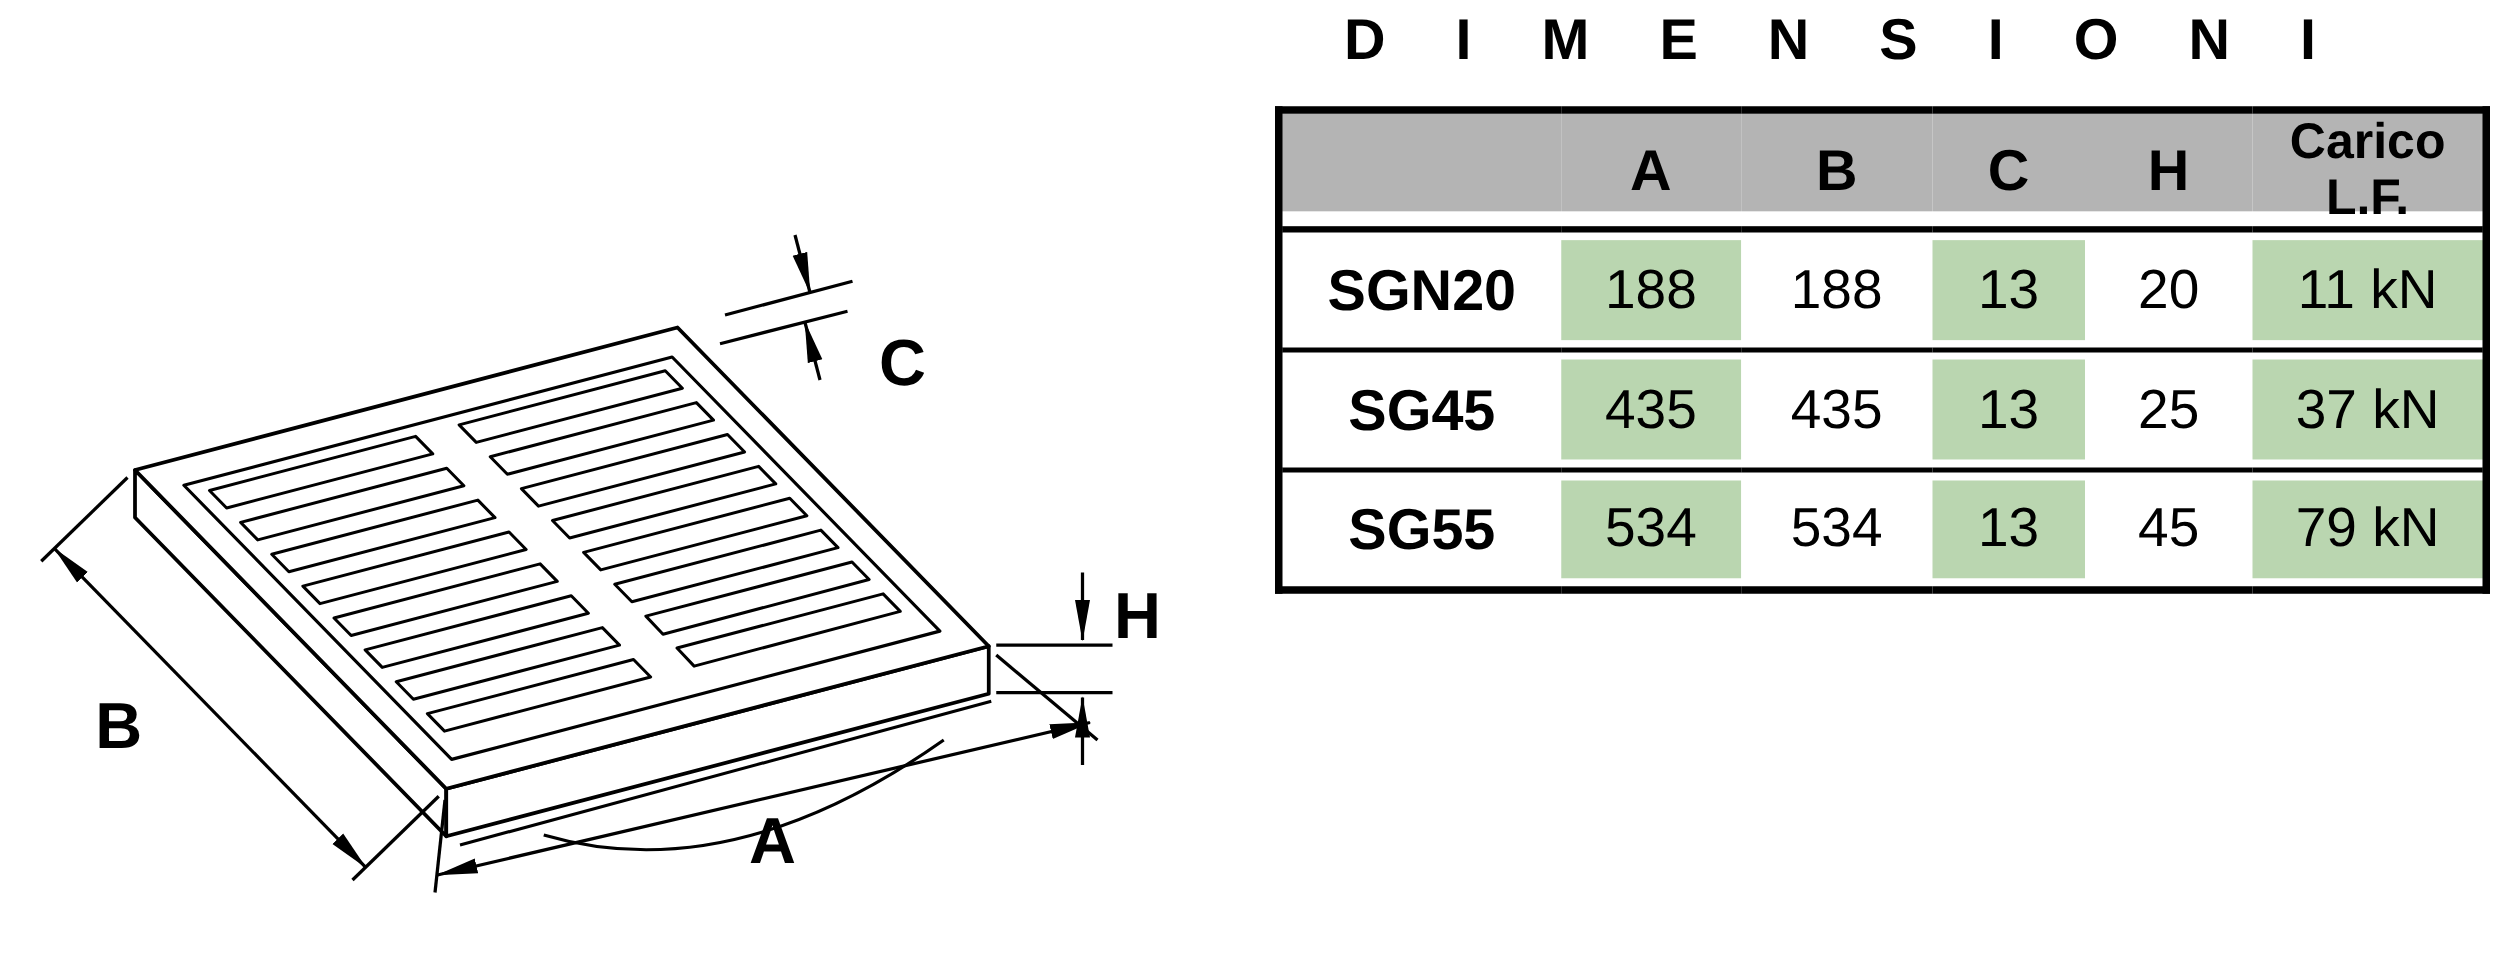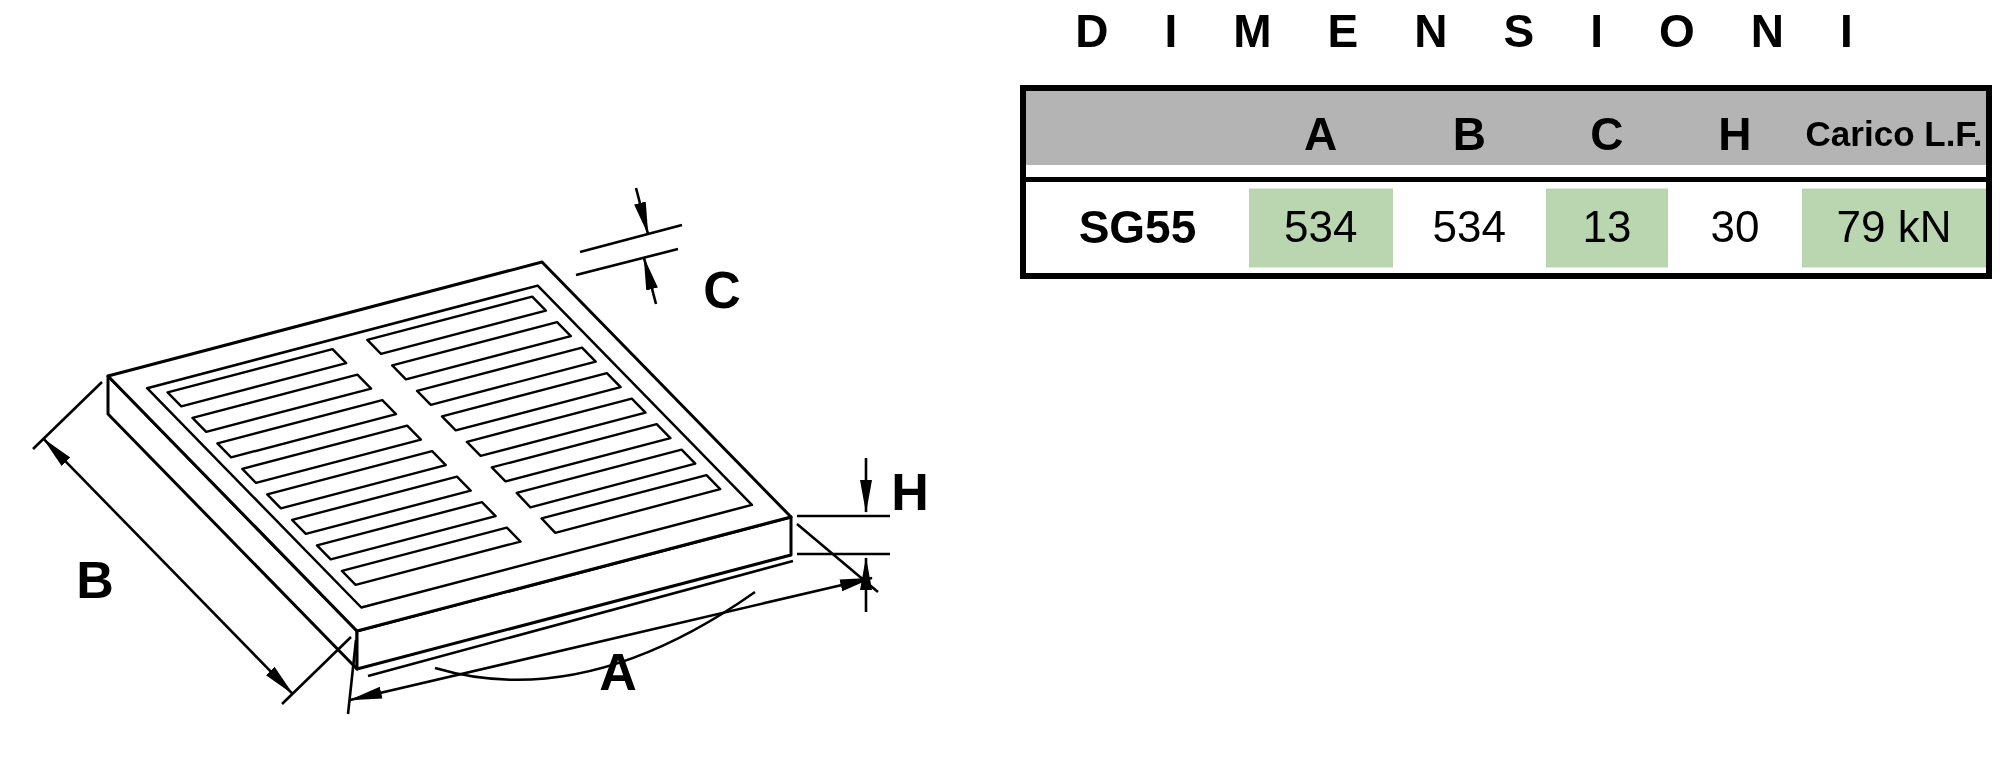--- a/index.html
+++ b/index.html
@@ -32,21 +32,21 @@
   }
   .dim-table th,.dim-table td{
     text-align:center;vertical-align:middle;
     font-size:44px;padding:0;
   }
   .dim-table thead th{
     height:86px;font-weight:bold;font-size:46px;
     background:linear-gradient(to bottom,#b4b4b4 0px,#b4b4b4 calc(100% - 12px),#ffffff calc(100% - 12px),#ffffff 100%);
     border-bottom:5px solid #000;
   }
-  .dim-table thead th.load-h{font-size:35px;}
+  .dim-table thead th.load-h{font-size:40px;}
   .dim-table tbody tr{height:96px;}
   .dim-table tbody th,.dim-table tbody td{border-top:4px solid #000;}
   .dim-table tbody th{font-weight:bold;font-size:46px;background:#ffffff;}
   .dim-table td{background:#ffffff;}
   .dim-table td.green{
     background:linear-gradient(to bottom,#ffffff 0px,#ffffff 6px,#bad6b0 6px,#bad6b0 calc(100% - 6px),#ffffff calc(100% - 6px),#ffffff 100%);
   }
 </style>
 </head>
 <body>
@@ -128,21 +128,37 @@
       <th></th>
       <th>A</th>
       <th>B</th>
       <th>C</th>
       <th>H</th>
       <th class="load-h">Carico L.F.</th>
     </tr>
   </thead>
   <tbody>
     <tr>
+      <th>SGN20</th>
+      <td class="green">188</td>
+      <td>188</td>
+      <td class="green">13</td>
+      <td>20</td>
+      <td class="green">11 kN</td>
+    </tr>
+    <tr>
+      <th>SG45</th>
+      <td class="green">435</td>
+      <td>435</td>
+      <td class="green">13</td>
+      <td>25</td>
+      <td class="green">37 kN</td>
+    </tr>
+    <tr>
       <th>SG55</th>
       <td class="green">534</td>
       <td>534</td>
       <td class="green">13</td>
-      <td>30</td>
+      <td>45</td>
       <td class="green">79 kN</td>
     </tr>
   </tbody>
 </table>
 
 </body></html>

